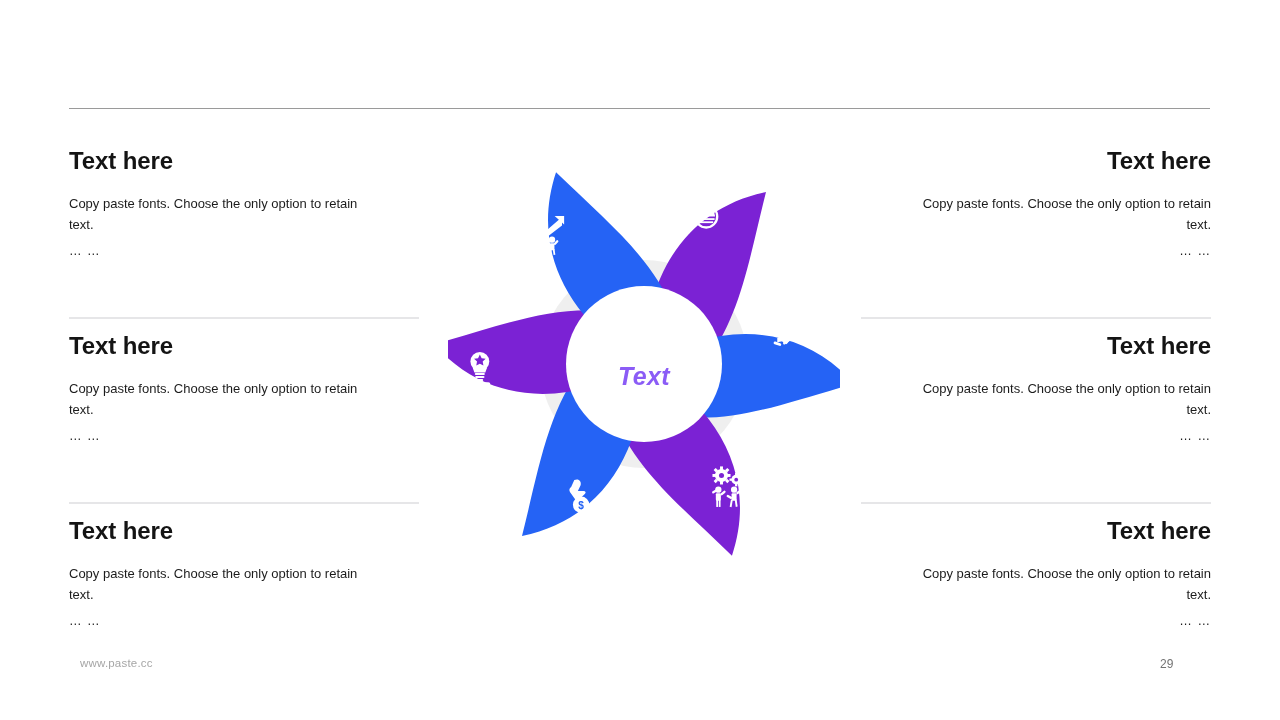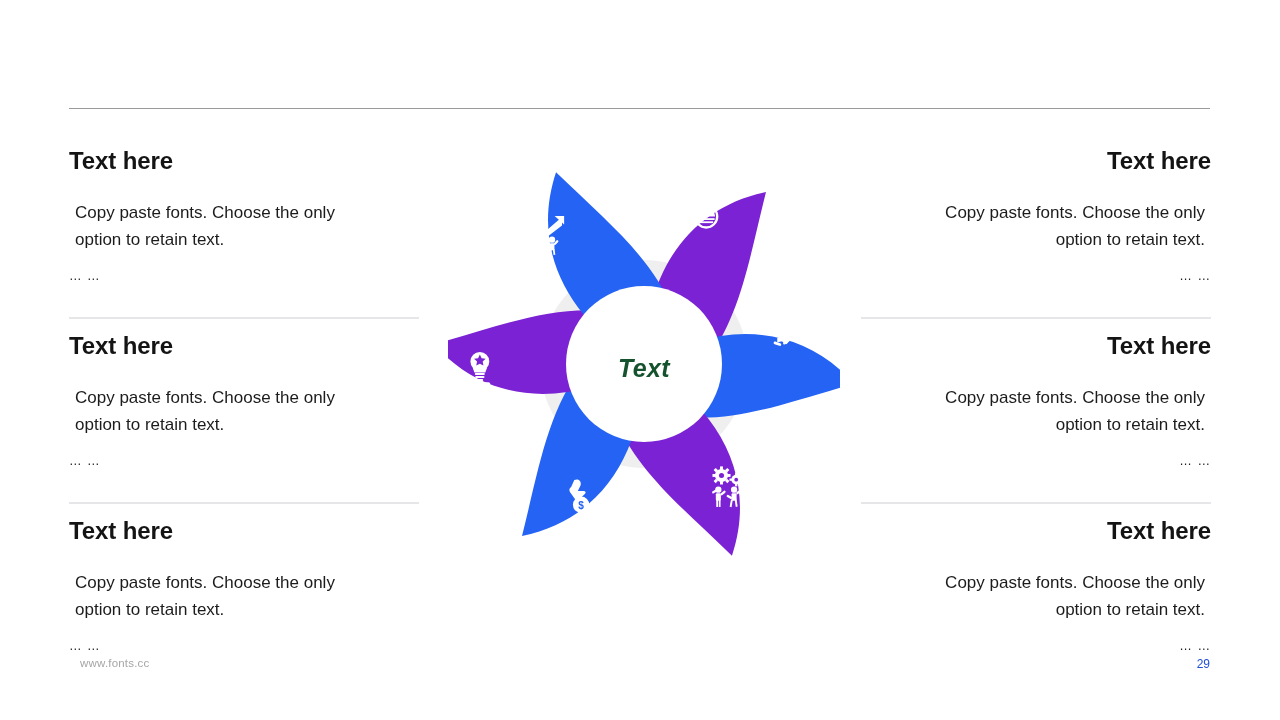--- a/index.html
+++ b/index.html
@@ -59,23 +59,23 @@
   .block-title {
     margin: 0;
     padding-top: 13px;
     font-size: 24px;
     font-weight: bold;
     color: #141414;
     letter-spacing: -0.1px;
     line-height: 1.2;
   }
   .block-body {
-    margin: 6px;
+    margin: 0;
     padding-top: 17px;
-    font-size: 17px;
+    font-size: 13px;
     color: #1c1c1c;
     line-height: 1.62;
     max-width: 300px;
   }
   .col-right .block-body {
     margin-left: auto;
   }
   .block-ellipsis {
     margin: 0;
     padding-top: 9px;
@@ -93,51 +93,51 @@
     height: 392px;
   }
   .pinwheel-wrap svg {
     display: block;
     width: 392px;
     height: 392px;
   }
   .center-text {
     position: absolute;
     left: 0;
-    top: 4px;
+    top: 12px;
     width: 392px;
     height: 392px;
     display: flex;
     align-items: center;
     justify-content: center;
     font-size: 25px;
     font-weight: bold;
     font-style: italic;
-    color: #14532d;
+    color: #8b5cf6;
     letter-spacing: 0.4px;
     pointer-events: none;
   }
 
   
   .footer-site {
     position: absolute;
     left: 80px;
     top: 657px;
     font-size: 11.5px;
     color: #a6a6a6;
     letter-spacing: 0.2px;
   }
   .footer-page {
     position: absolute;
     left: 1160px;
     top: 657px;
     width: 50px;
-    text-align: right;
+    text-align: left;
     font-size: 12px;
-    color: #1d4ed8;
+    color: #737373;
   }
 </style>
 </head>
 <body>
 
 <div id="slide">
 
   <div class="top-rule"></div>
 
   <div class="col col-left">
@@ -330,16 +330,16 @@
         <rect x="28.4" y="31.6" width="1.7" height="5.6" transform="rotate(8 28.4 31.6)"></rect>
         <rect x="31.2" y="31.6" width="1.7" height="5.6" transform="rotate(-8 31.2 31.6)"></rect>
         <rect x="24.3" y="25" width="5.4" height="2.2" rx="1.1" transform="rotate(-42 24.3 25)"></rect>
         <rect x="31.8" y="26.6" width="5.4" height="2.2" rx="1.1" transform="rotate(-48 31.8 26.6)"></rect>
       </g>
     </svg>
 
     <div class="center-text">Text</div>
   </div>
 
-  <div class="footer-site">www.fonts.cc</div>
+  <div class="footer-site">www.paste.cc</div>
   <div class="footer-page">29</div>
 
 </div>
 
 </body></html>

